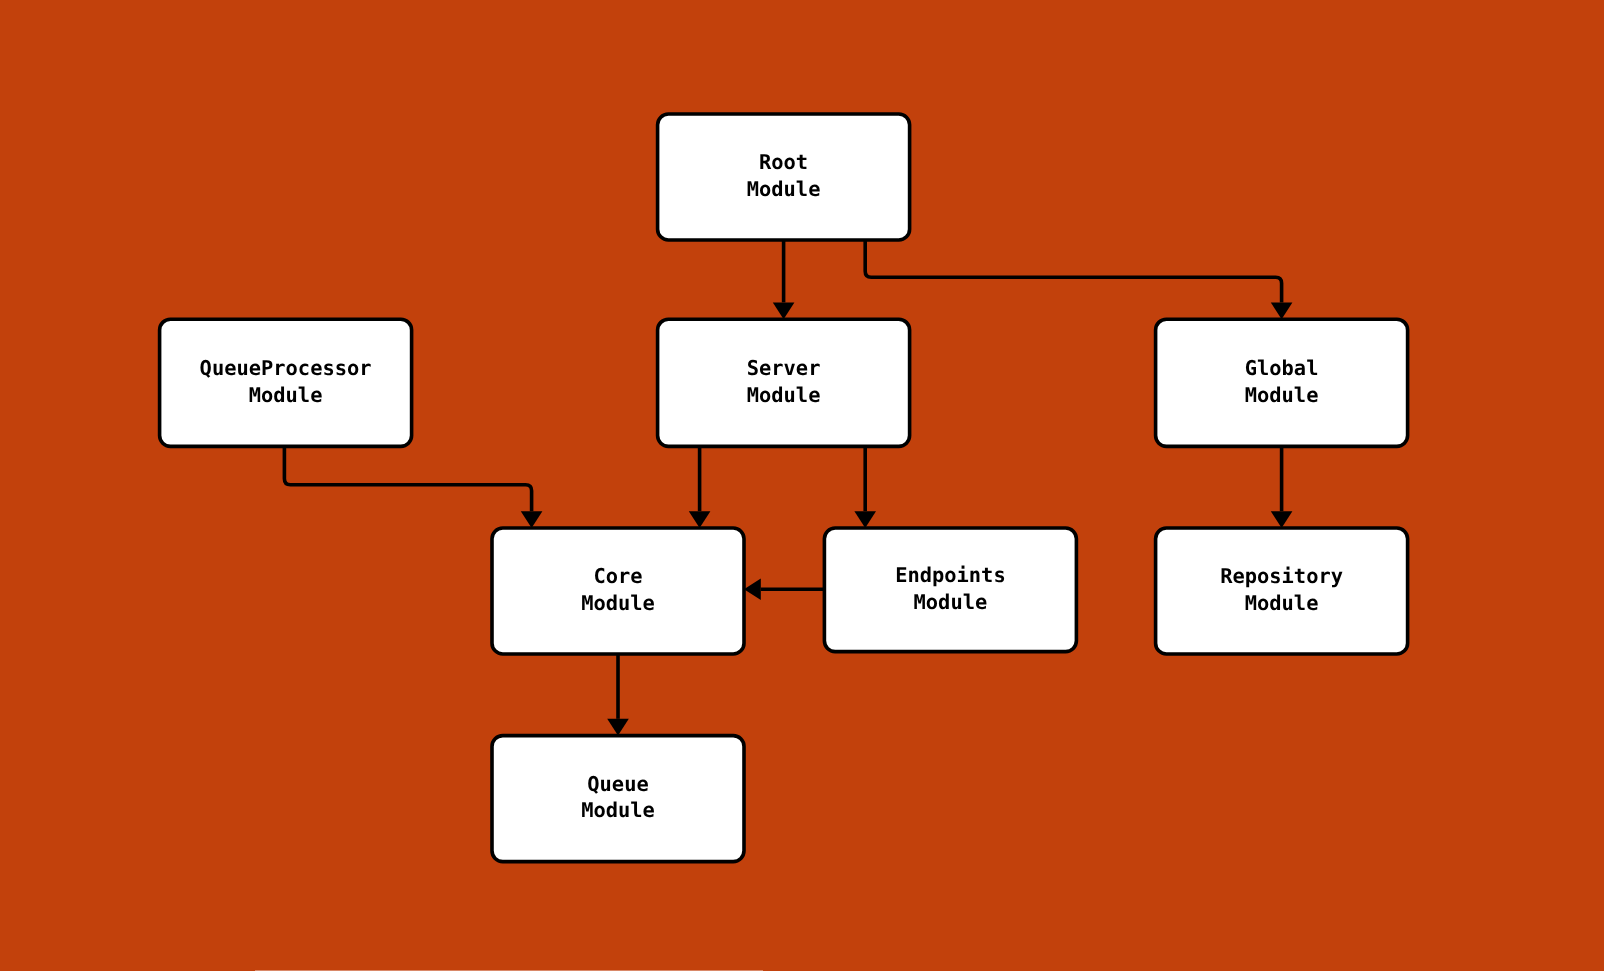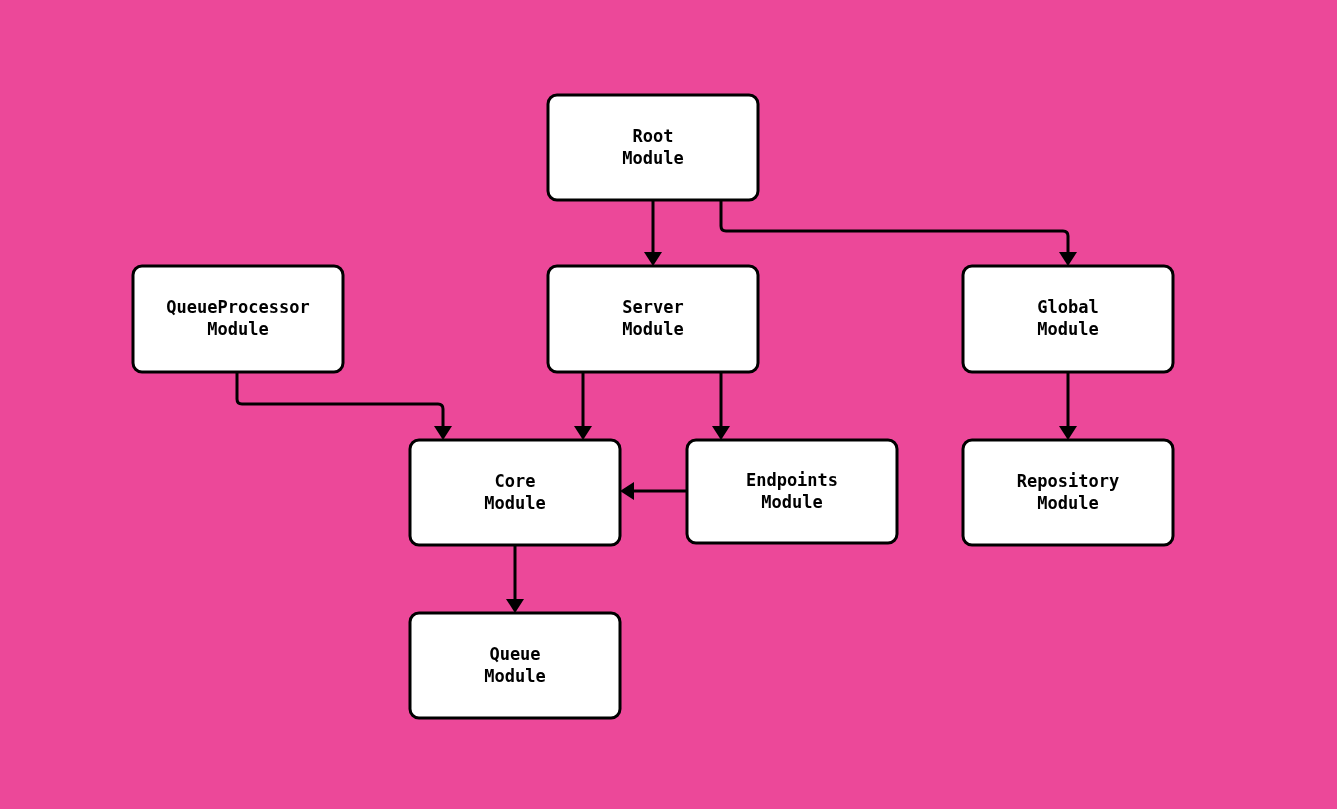--- a/index.html
+++ b/index.html
@@ -11,21 +11,21 @@
   body {
     width: 1337px;
     height: 809px;
     overflow: hidden;
     font-family: "DejaVu Sans Mono", "Liberation Mono", monospace;
   }
   #diagram-root {
     position: relative;
     width: 1337px;
     height: 809px;
-    background: #ec4899;
+    background: #c2410c;
   }
   svg#diagram-canvas {
     display: block;
     width: 1337px;
     height: 809px;
   }
   .node-shape {
     fill: #ffffff;
     stroke: #000000;
     stroke-width: 3;

